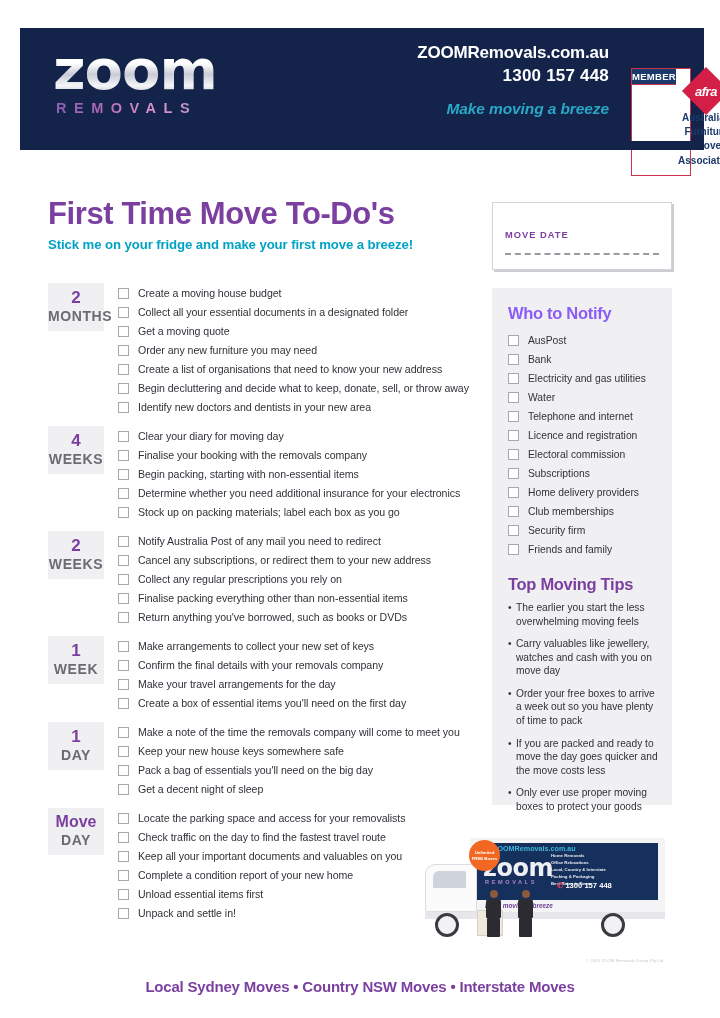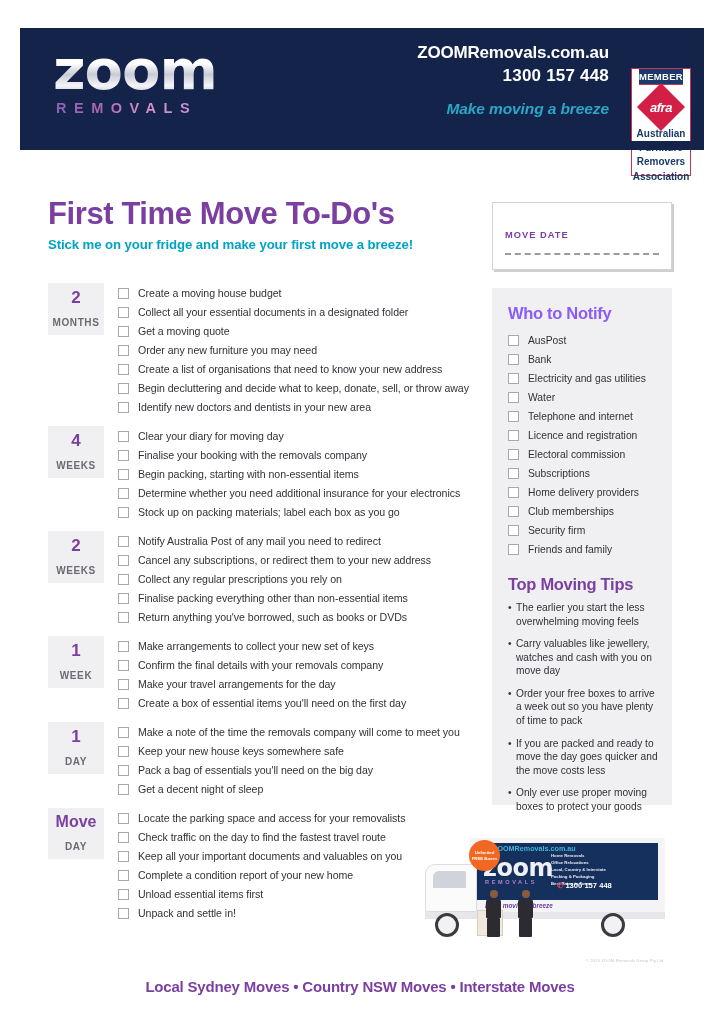--- a/index.html
+++ b/index.html
@@ -47,21 +47,21 @@
   .hc-tag {
     font-size: 15.5px; font-style: italic; font-weight: 700;
     color: #2aa7c7; margin-top: 14px; letter-spacing: -0.1px;
   }
 
   
   .afra {
     position: absolute; left: 611px; top: 40px;
     width: 60px; height: 108px;
     background: #ffffff; border: 1px solid #c9324a;
-    display: flex; flex-direction: column; align-items: center;
+    display: flex; flex-direction: row; align-items: flex-start;
   }
   .afra-member {
     background: #1b3a6b; color: #fff; text-align: center;
     font-size: 9.5px; font-weight: 700; letter-spacing: .3px;
     padding: 2px 0 2px; border-bottom: 1px solid #c9324a;
   }
   .afra-body { flex: 1; padding: 3px 2px 2px; text-align: center; }
   .afra-diamond {
     width: 34px; height: 34px; margin: 2px auto 3px;
     background: #d31f45; transform: rotate(45deg);
@@ -110,22 +110,22 @@
   .cl-badge {
     width: 56px; flex: 0 0 56px; background: #f0eff1;
     text-align: center; padding: 6px 0 7px; margin-right: 14px;
     align-self: flex-start;
   }
   .cl-badge-num {
     font-size: 17px; font-weight: 700; color: #7b3fa0; line-height: 1.05;
   }
   .cl-badge-num.word { font-size: 16px; }
   .cl-badge-unit {
-    font-size: 10px; font-weight: 700; color: #6d6a73;
-    letter-spacing: .6px; margin-top: 10px;
+    font-size: 14px; font-weight: 700; color: #6d6a73;
+    letter-spacing: .6px; margin-top: 1px;
   }
   .cl-items { flex: 1; padding-top: 1px; }
   .cl-row { display: flex; align-items: center; height: 19px; }
   .cbox {
     width: 11px; height: 11px; flex: 0 0 11px;
     border: 1px solid #a9a6ae; background: #fff; margin-right: 9px;
   }
   .cl-text {
     font-size: 10.6px; color: #333038; line-height: 1.1; letter-spacing: -0.05px;
   }

